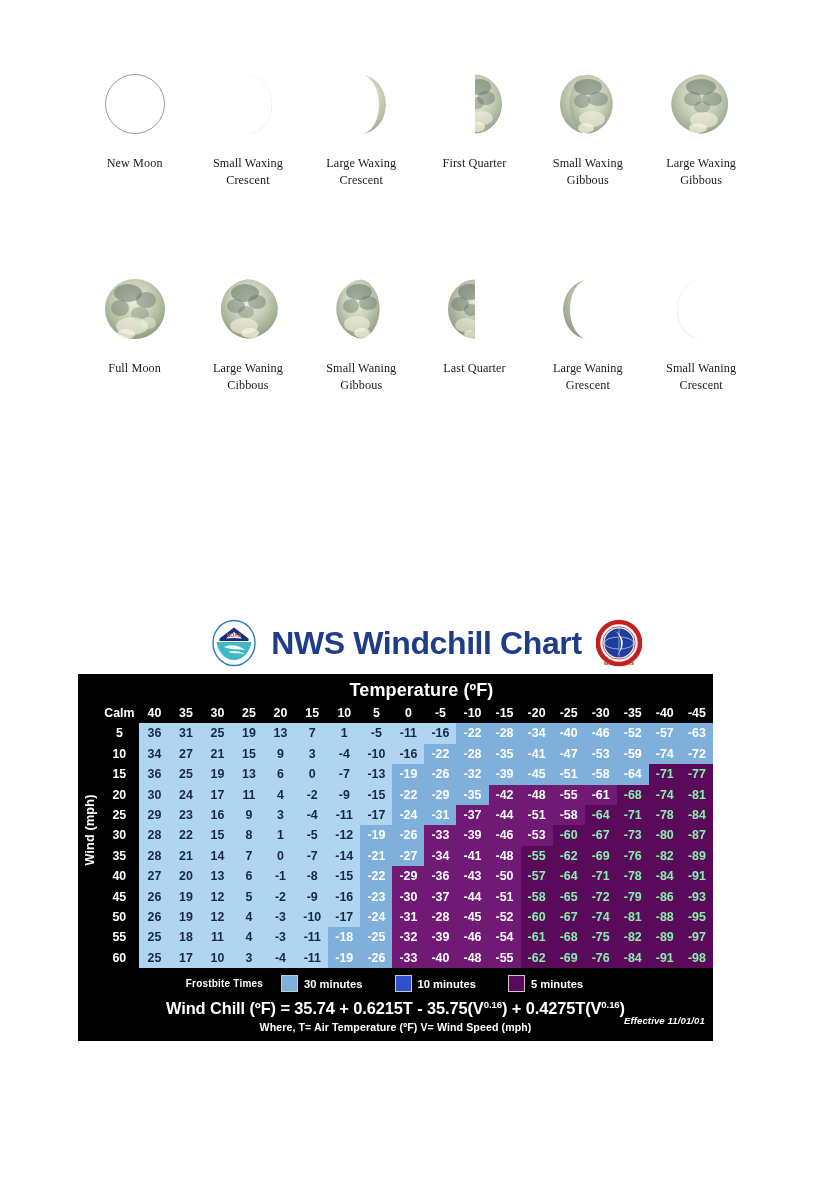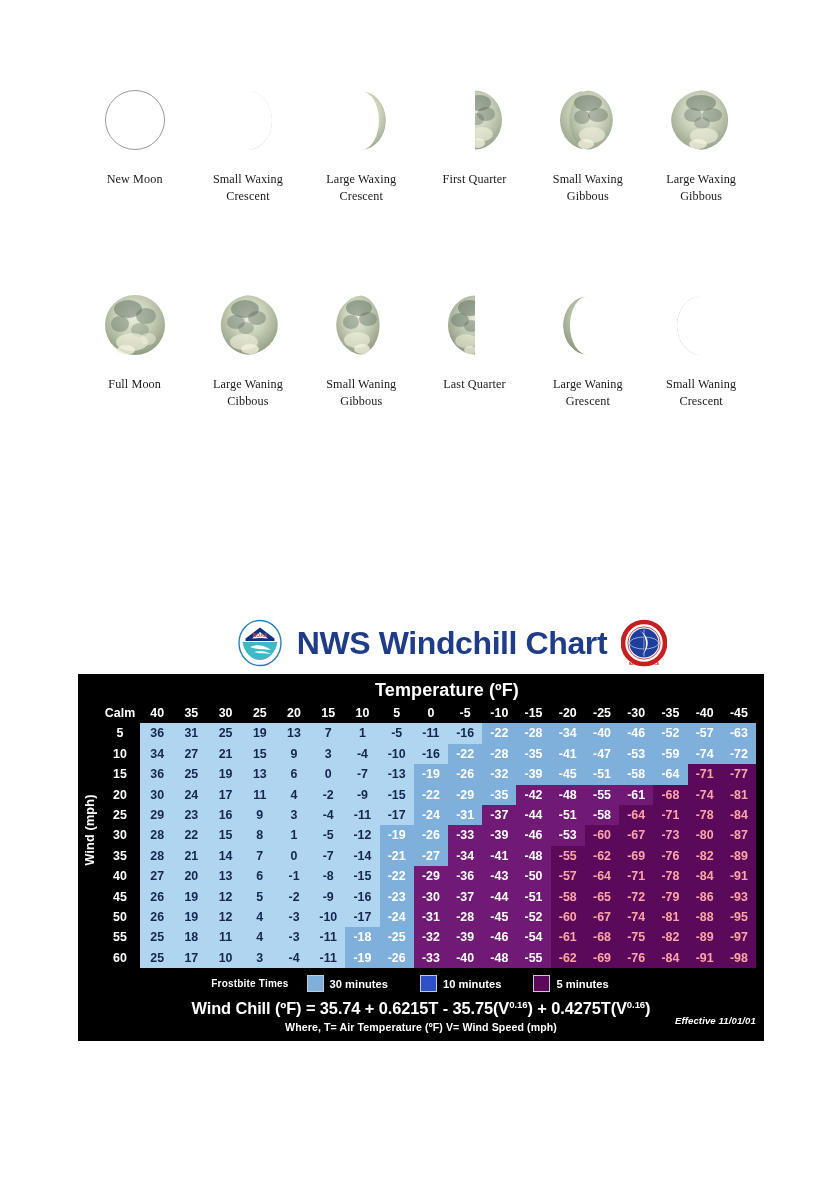--- a/index.html
+++ b/index.html
@@ -5,34 +5,34 @@
   html, body { margin:0; padding:0; }
   body {
     width:834px; height:1185px;
     background:#ffffff;
     font-family:"Liberation Sans", sans-serif;
     position:relative;
     overflow:hidden;
   }
 
   
-  #moon-section { position:absolute; left:78px; top:78px; width:680px; }
+  #moon-section { position:absolute; left:78px; top:62px; width:680px; }
   .moon-row { display:flex; width:680px; }
   .moon-cell { width:113.3px; display:flex; flex-direction:column; align-items:center; }
   .moon-art-wrap { height:84px; display:flex; align-items:center; justify-content:center; }
   .moon-label {
     font-family:"Liberation Serif", serif;
     font-size:12.2px; color:#1a1a1a; text-align:center;
     line-height:16.5px; margin-top:9px; letter-spacing:0.1px;
   }
   .moon-row2 { margin-top:79px; }
   svg.moon { display:block; }
 
   
-  #windchill { position:absolute; left:78px; top:612px; width:686px; }
+  #windchill { position:absolute; left:78px; top:612px; width:635px; }
 
   #wc-title-bar {
     background:#ffffff; height:62px;
     display:flex; align-items:center; justify-content:center;
     gap:14px; padding-left:62px;
   }
   #wc-title {
     font-size:32px; font-weight:bold; color:#1F3C88;
     letter-spacing:-0.4px; white-space:nowrap;
   }
@@ -63,21 +63,21 @@
   }
   th.col-head, th.calm-head {
     color:#ffffff; background:#000000; font-size:12.6px;
   }
   th.calm-head { font-size:10.6px; width:40px; }
   th.rowlab { color:#ffffff; background:#000000; width:40px; font-size:12.6px; }
   td.cell { width:34.2px; position:relative; }
   td.z30 { background:#AFD5F0; color:#16264F; }
   td.z30b { background:#7FB0DC; color:#ffffff; }
   td.z10 { background:#701a75; color:#ffffff; }
-  td.z5  { background:#5B0A5B; color:#fca5a5; }
+  td.z5  { background:#5B0A5B; color:#86efac; }
 
   #legend {
     display:flex; align-items:center; justify-content:center;
     gap:10px; padding:7px 0 4px 0;
   }
   #legend .lg-title {
     color:#ffffff; font-size:10px; font-weight:bold;
     margin-right:8px; letter-spacing:0.2px;
   }
   .lg-item { display:flex; align-items:center; gap:6px; margin-right:22px; }

